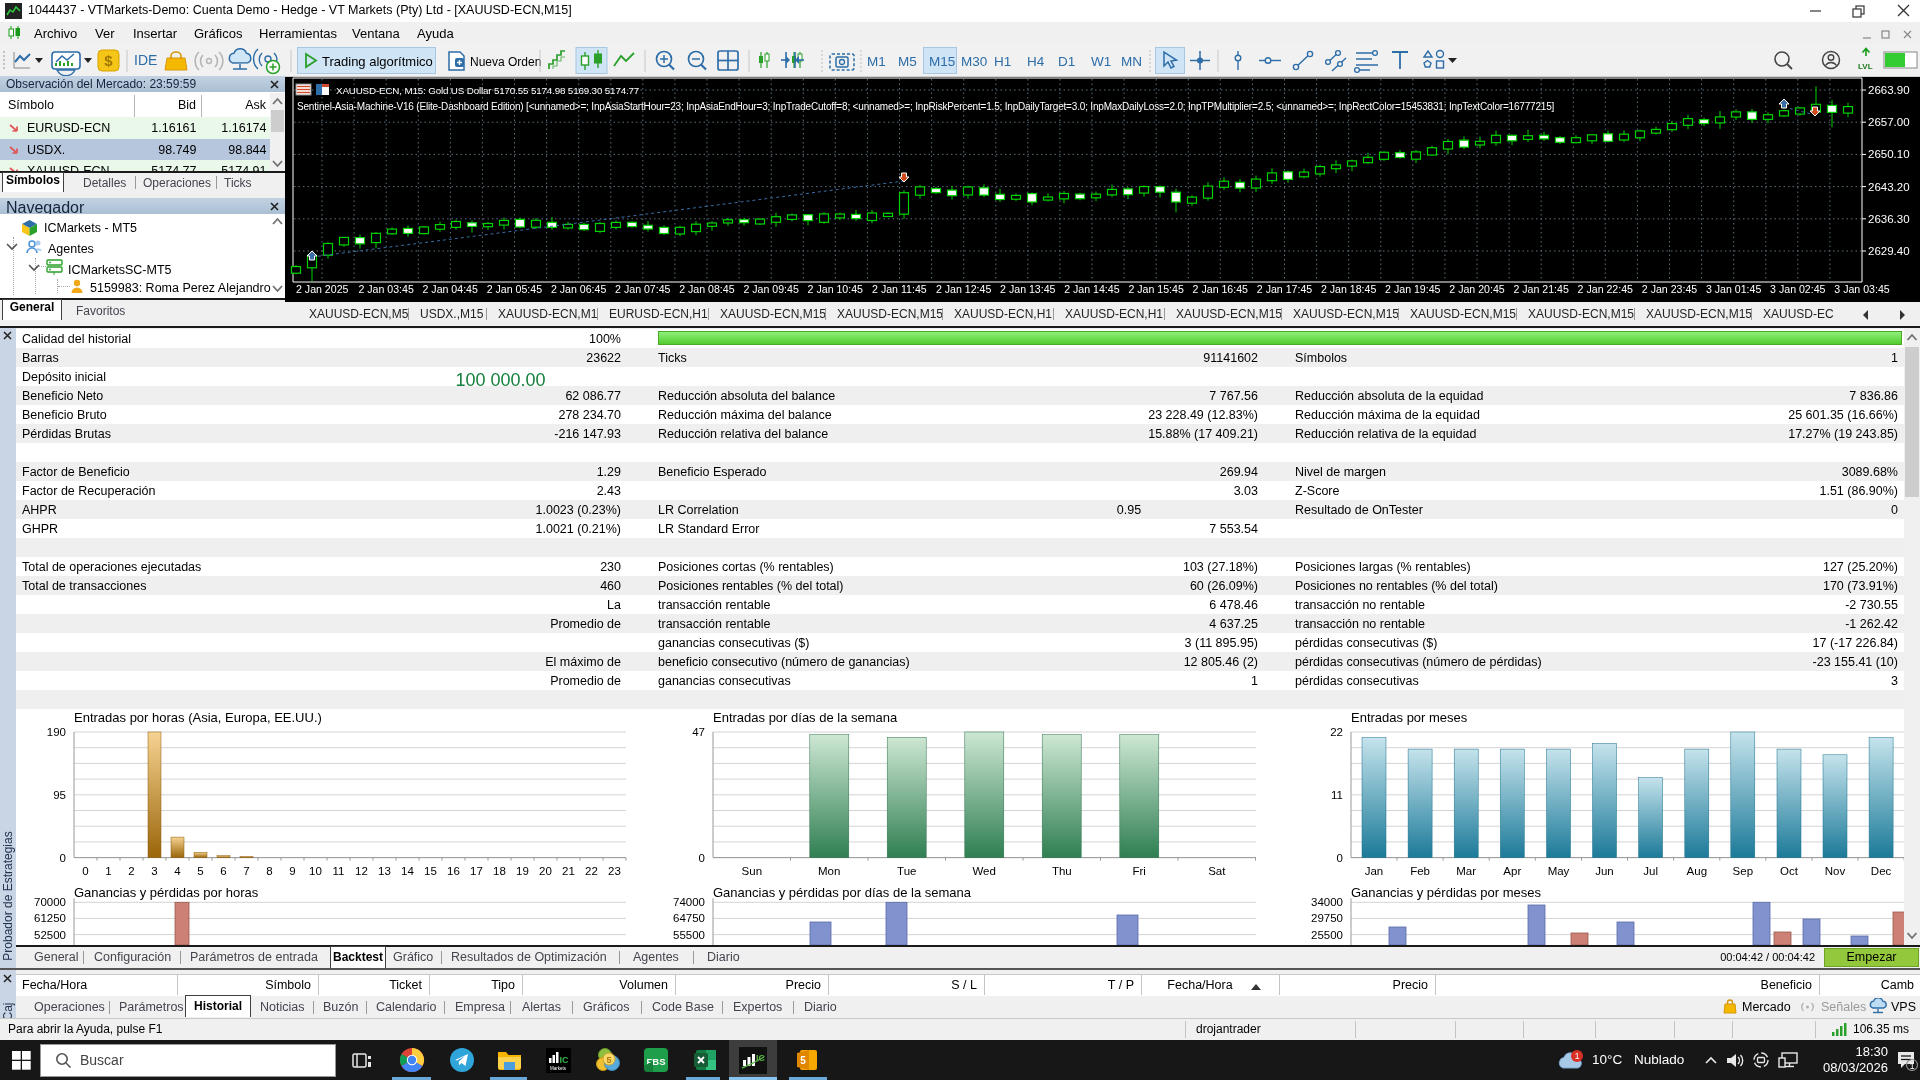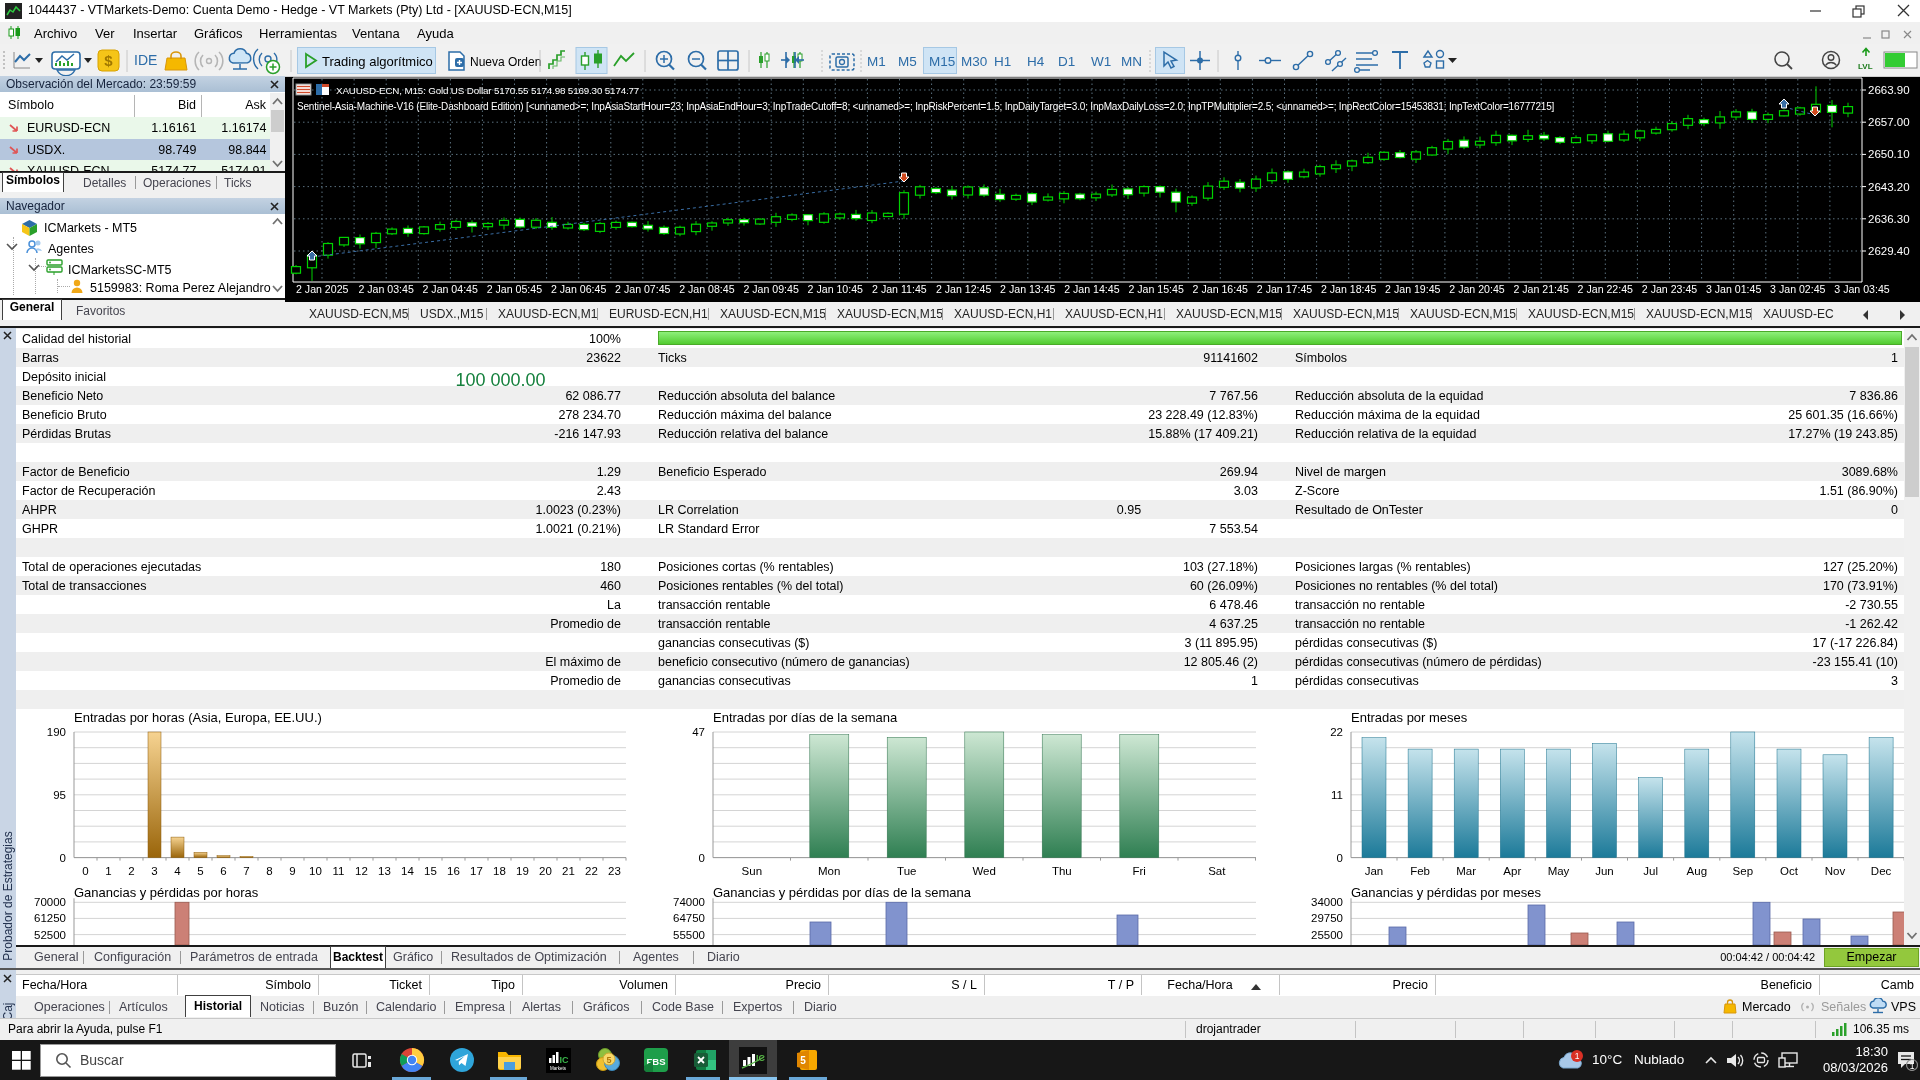--- a/index.html
+++ b/index.html
@@ -236,21 +236,21 @@
   </svg>
 <div class="abs" style="left:0;top:171px;width:286px;height:2px;background:#1a1a1a"></div>
 <div class="abs" style="left:0;top:173px;width:285px;height:19px;background:#f0f0f0"></div>
 <div class="tab-act" style="left:2px;top:172px;width:62px;height:20px">Símbolos</div>
 <div class="abs" style="left:83px;top:176px;font-size:12px;color:#44444f">Detalles</div>
 <div class="abs" style="left:143px;top:176px;font-size:12px;color:#44444f">Operaciones</div>
 <div class="abs" style="left:224px;top:176px;font-size:12px;color:#44444f">Ticks</div>
 <div class="abs" style="left:135px;top:176px;width:1px;height:13px;background:#999"></div>
 <div class="abs" style="left:216px;top:176px;width:1px;height:13px;background:#999"></div>
 <div class="abs" style="left:0;top:198px;width:285px;height:16px;background:linear-gradient(#c3d2e2,#aabfd4);color:#1b2a45;font-size:12px"></div>
-<div class="abs" style="left:6px;top:199px;font-size:12px;color:#16233c">Navegador</div>
+<div class="abs" style="left:6px;top:199px;font-size:16px;color:#16233c">Navegador</div>
 <svg class="abs" style="left:269px;top:201px" width="12" height="12">
     <path d="M2 2 L9 9 M9 2 L2 9" stroke="#222" stroke-width="1.6"></path>
   </svg>
 <div class="abs" style="left:0;top:214px;width:285px;height:85px;background:#fff"></div>
 <div class="abs" style="left:13px;top:237px;width:1px;height:58px;border-left:1px dotted #aaa"></div>
 <div class="abs" style="left:35px;top:258px;width:1px;height:36px;border-left:1px dotted #aaa"></div>
 <div class="abs" style="left:57px;top:279px;width:1px;height:14px;border-left:1px dotted #aaa"></div>
 <div class="abs" style="left:36px;top:266px;width:10px;height:1px;border-top:1px dotted #aaa"></div>
 <div class="abs" style="left:58px;top:286px;width:12px;height:1px;border-top:1px dotted #aaa"></div>
 <svg class="abs" style="left:21px;top:219px" width="17" height="17">
@@ -698,21 +698,21 @@
 <div class="abs" style="left:1295px;top:503px;font-size:12.5px;color:#000">Resultado de OnTester</div>
 <div class="abs" style="left:1640px;top:503px;width:258px;font-size:12.5px;color:#000;text-align:right">0</div>
 <div class="abs" style="left:16px;top:519px;width:1888px;height:19px;background:#ffffff"></div>
 <div class="abs" style="left:22px;top:522px;font-size:12.5px;color:#000">GHPR</div>
 <div class="abs" style="left:380px;top:522px;width:241px;font-size:12.5px;color:#000;text-align:right">1.0021 (0.21%)</div>
 <div class="abs" style="left:658px;top:522px;font-size:12.5px;color:#000">LR Standard Error</div>
 <div class="abs" style="left:1000px;top:522px;width:258px;font-size:12.5px;color:#000;text-align:right">7 553.54</div>
 <div class="abs" style="left:16px;top:538px;width:1888px;height:19px;background:#efefef"></div>
 <div class="abs" style="left:16px;top:557px;width:1888px;height:19px;background:#ffffff"></div>
 <div class="abs" style="left:22px;top:560px;font-size:12.5px;color:#000">Total de operaciones ejecutadas</div>
-<div class="abs" style="left:380px;top:560px;width:241px;font-size:12.5px;color:#000;text-align:right">180</div>
+<div class="abs" style="left:380px;top:560px;width:241px;font-size:12.5px;color:#000;text-align:right">230</div>
 <div class="abs" style="left:658px;top:560px;font-size:12.5px;color:#000">Posiciones cortas (% rentables)</div>
 <div class="abs" style="left:1000px;top:560px;width:258px;font-size:12.5px;color:#000;text-align:right">103 (27.18%)</div>
 <div class="abs" style="left:1295px;top:560px;font-size:12.5px;color:#000">Posiciones largas (% rentables)</div>
 <div class="abs" style="left:1640px;top:560px;width:258px;font-size:12.5px;color:#000;text-align:right">127 (25.20%)</div>
 <div class="abs" style="left:16px;top:576px;width:1888px;height:19px;background:#efefef"></div>
 <div class="abs" style="left:22px;top:579px;font-size:12.5px;color:#000">Total de transacciones</div>
 <div class="abs" style="left:380px;top:579px;width:241px;font-size:12.5px;color:#000;text-align:right">460</div>
 <div class="abs" style="left:658px;top:579px;font-size:12.5px;color:#000">Posiciones rentables (% del total)</div>
 <div class="abs" style="left:1000px;top:579px;width:258px;font-size:12.5px;color:#000;text-align:right">60 (26.09%)</div>
 <div class="abs" style="left:1295px;top:579px;font-size:12.5px;color:#000">Posiciones no rentables (% del total)</div>
@@ -1008,21 +1008,21 @@
 <div class="abs" style="left:981px;top:978px;width:153px;font-size:12.5px;color:#000;text-align:right">T / P</div>
 <div class="abs" style="left:1275px;top:978px;width:153px;font-size:12.5px;color:#000;text-align:right">Precio</div>
 <div class="abs" style="left:1659px;top:978px;width:153px;font-size:12.5px;color:#000;text-align:right">Beneficio</div>
 <div class="abs" style="left:1150px;top:978px;width:100px;font-size:12.5px;color:#000;text-align:center">Fecha/Hora</div>
 <svg class="abs" style="left:1250px;top:983px" width="12" height="8">
     <path d="M6 1 l5 6 h-10 z" fill="#333"></path>
   </svg>
 <div class="abs" style="left:1839px;top:978px;width:75px;font-size:12.5px;color:#000;text-align:right">Camb</div>
 <div class="abs" style="left:16px;top:996px;width:1904px;height:22px;background:#f0f0f0"></div>
 <div class="abs" style="left:34px;top:1000px;font-size:12.5px;color:#44444f">Operaciones</div>
-<div class="abs" style="left:119px;top:1000px;font-size:12.5px;color:#44444f">Artículos</div>
+<div class="abs" style="left:119px;top:1000px;font-size:12.5px;color:#44444f">Parámetros</div>
 <div class="abs" style="left:260px;top:1000px;font-size:12.5px;color:#44444f">Noticias</div>
 <div class="abs" style="left:323px;top:1000px;font-size:12.5px;color:#44444f">Buzón</div>
 <div class="abs" style="left:376px;top:1000px;font-size:12.5px;color:#44444f">Calendario</div>
 <div class="abs" style="left:455px;top:1000px;font-size:12.5px;color:#44444f">Empresa</div>
 <div class="abs" style="left:522px;top:1000px;font-size:12.5px;color:#44444f">Alertas</div>
 <div class="abs" style="left:583px;top:1000px;font-size:12.5px;color:#44444f">Gráficos</div>
 <div class="abs" style="left:652px;top:1000px;font-size:12.5px;color:#44444f">Code Base</div>
 <div class="abs" style="left:733px;top:1000px;font-size:12.5px;color:#44444f">Expertos</div>
 <div class="abs" style="left:804px;top:1000px;font-size:12.5px;color:#44444f">Diario</div>
 <div class="abs" style="left:109px;top:1001px;width:1px;height:13px;background:#999"></div>

